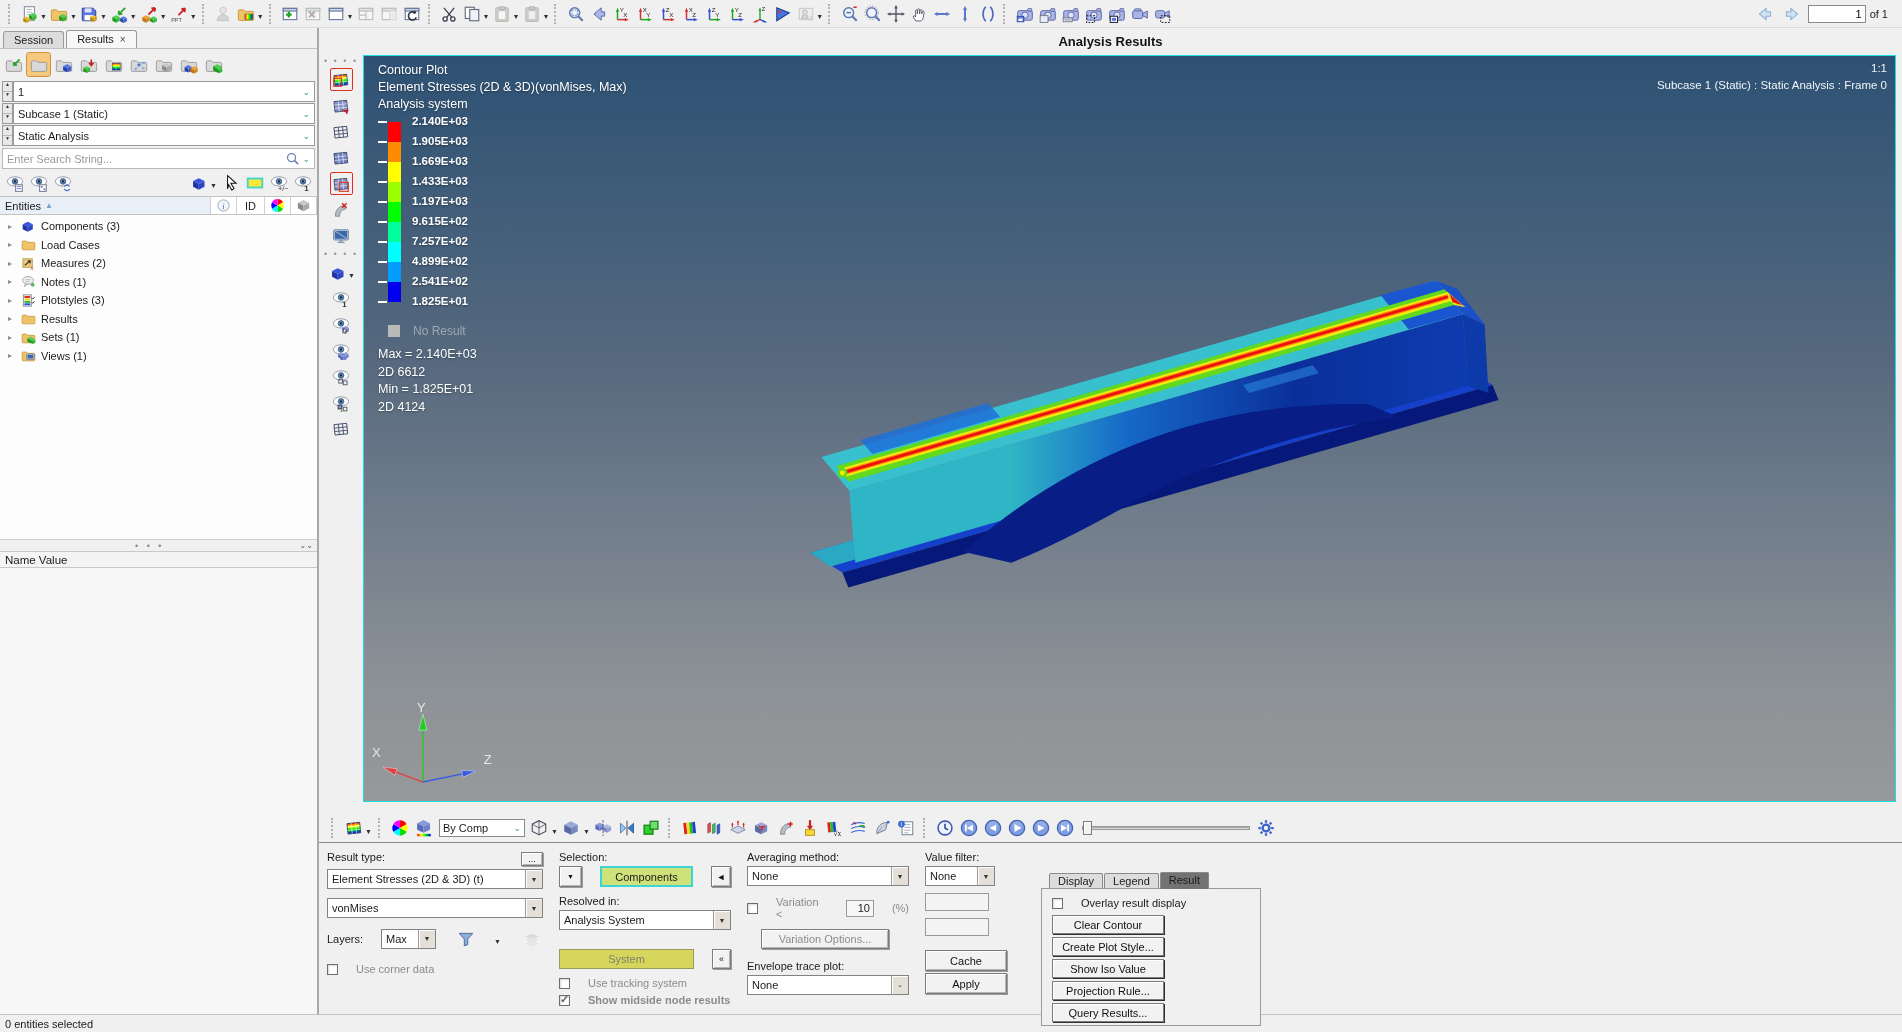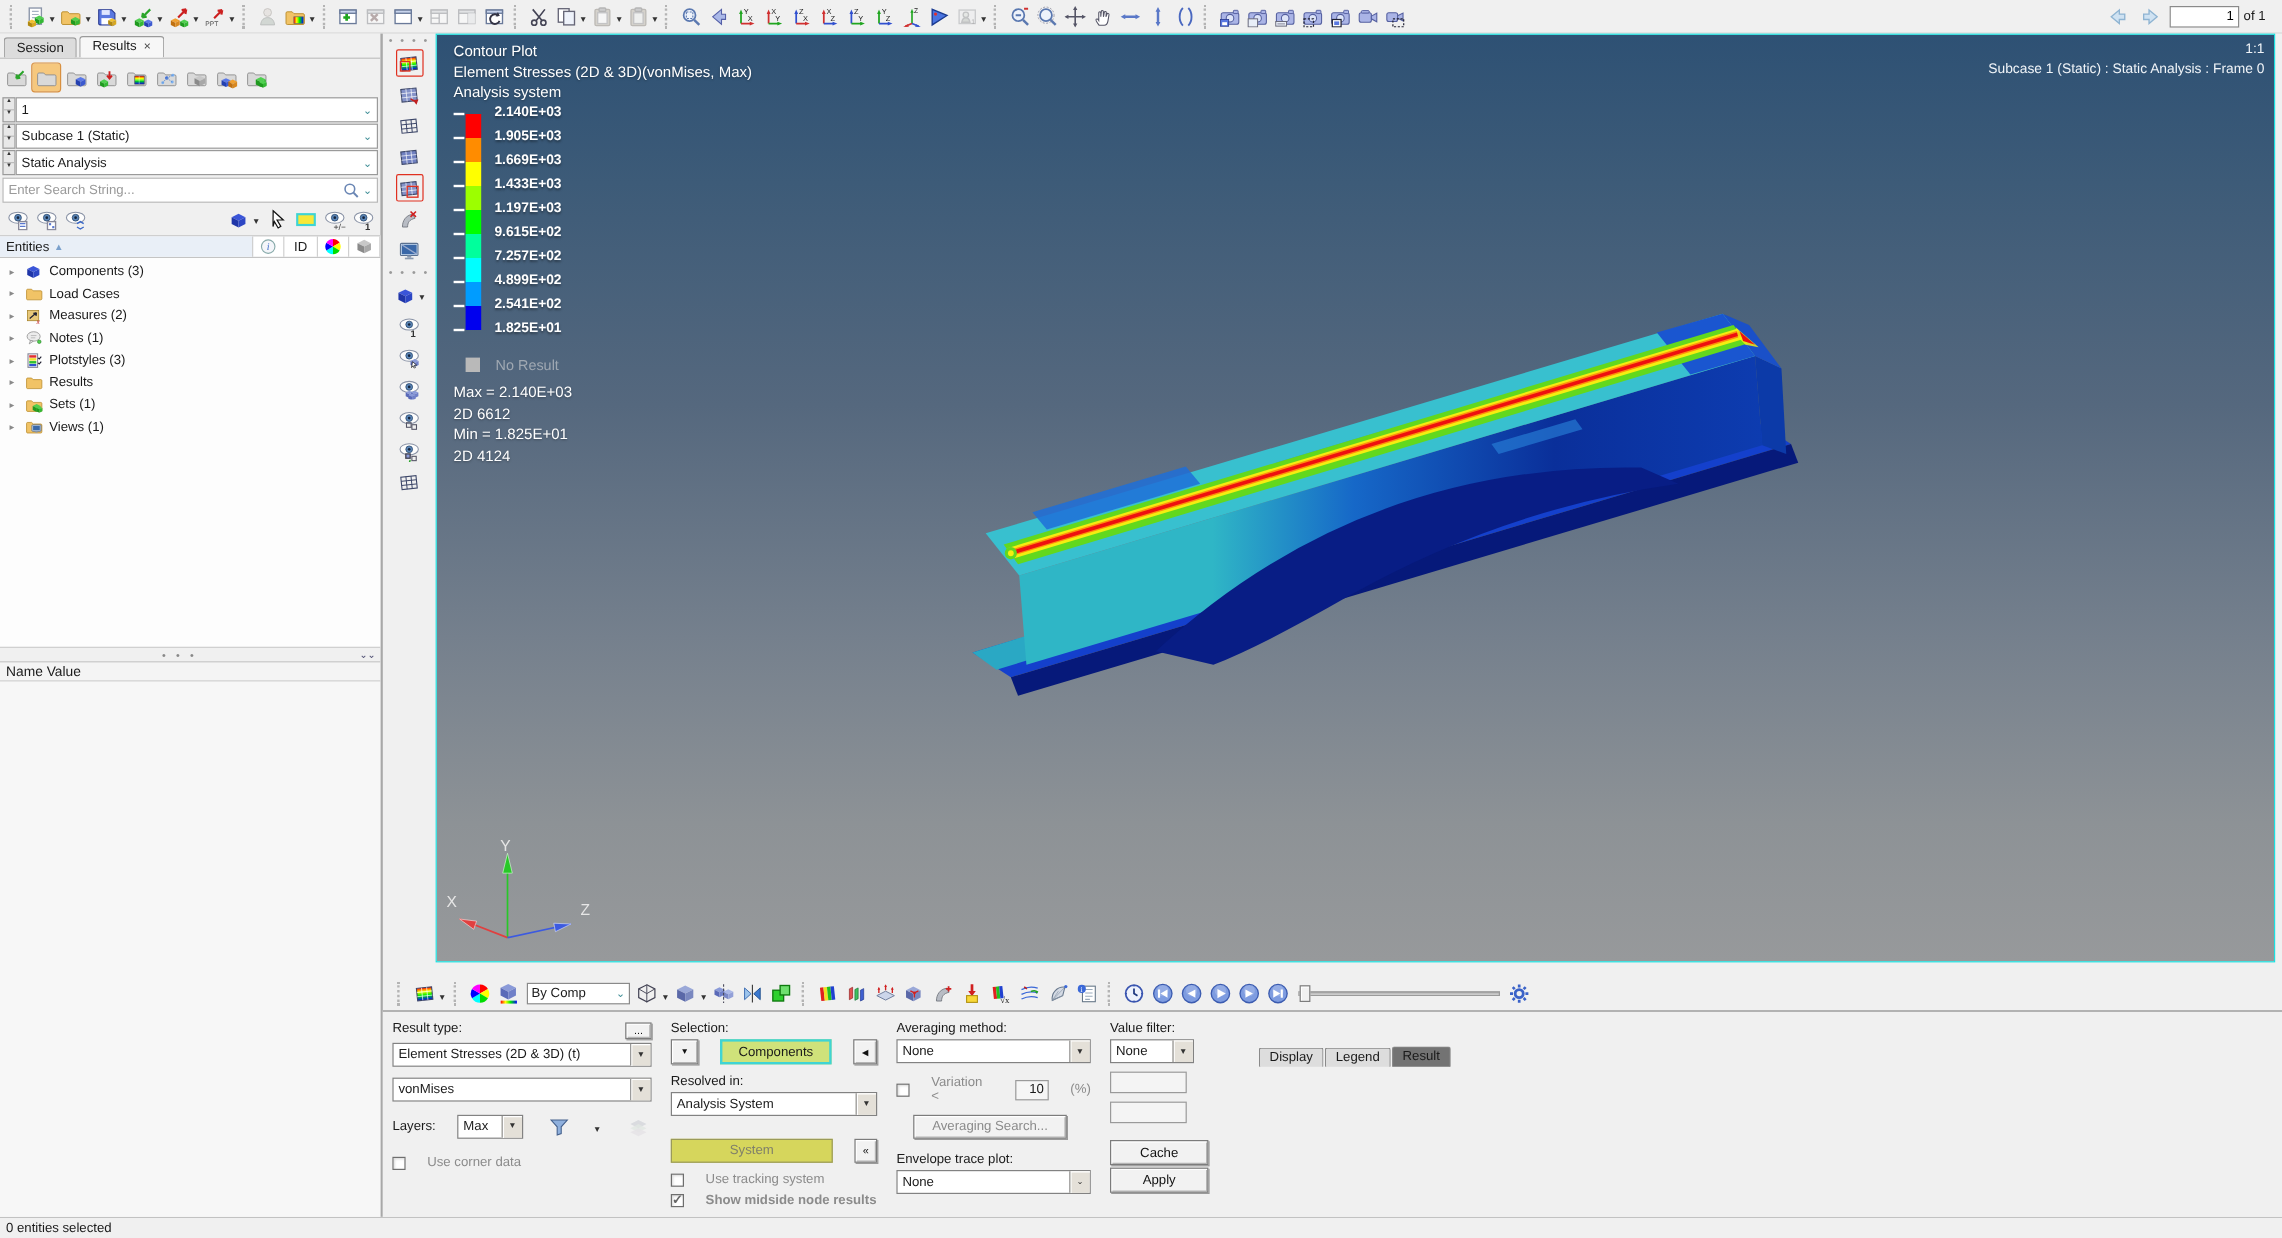--- a/index.html
+++ b/index.html
@@ -883,20 +883,23 @@
       <span class="dots">• • •</span>
         <span class="chev">⌄⌄</span>
     </div>
     <div id="nv-header">
         <span>Name Value</span>
       </div>
     <div id="nv-body"></div>
   </div>
 
   <div id="right-col">
+    <div id="vp-title">
+        <span>Analysis Results</span>
+      </div>
     <div id="vp-row">
       <div id="vtoolbar">
           <div class="vhandle">• • • •</div>
           <div style="display: flex; align-items: center;">
             <span class="icon sel">
               <svg viewBox="0 0 16 16" xmlns="http://www.w3.org/2000/svg">
                 <g transform="rotate(-6 8 8)">
                   <rect x="2.2" y="3.5" width="11.3" height="9.3" fill="url(#gRV)" stroke="#3c4668" stroke-width=".8"></rect>
                   <path d="M2.2 6.6h11.3M2.2 9.7h11.3M6 3.5v9.3M9.8 3.5v9.3" stroke="#ffffffb0" stroke-width=".7" fill="none"></path>
                 </g>
@@ -1447,21 +1450,21 @@
         <div class="dd">
           <span class="txt">None</span>
             <span class="ar">▼</span>
         </div>
         <div class="cp-row" style="margin-top:10px;">
           <span class="cb"></span>
           <span class="dimtxt">Variation &lt;</span>
           <span style="width:28px;height:17px;border:1px solid #9a9a9a;background:#f6f6f6;display:flex;align-items:center;justify-content:flex-end;padding-right:3px;">10</span>
           <span class="dimtxt">(%)</span>
         </div>
-        <span class="btn dimtxt" style="width:128px;height:20px;margin:9px 0 0 14px;">Averaging Search...</span>
+        <span class="btn dimtxt" style="width:128px;height:20px;margin:9px 0 0 14px;">Variation Options...</span>
         <span class="cp-label" style="margin-top:11px;">Envelope trace plot:</span>
         <div class="dd">
           <span class="txt">None</span>
             <span class="ar">⌄</span>
         </div>
       </div>
 
       <div class="cp-col" id="col-vf">
         <span class="cp-label">Value filter:</span>
         <div class="dd" style="width:70px;">
@@ -1473,20 +1476,31 @@
         <span class="btn" style="width:82px;height:21px;margin-top:14px;">Cache</span>
         <span class="btn" style="width:82px;height:21px;margin-top:2px;">Apply</span>
       </div>
 
       <div class="cp-col" id="col-tabs">
         <div class="ptab-row">
           <span class="ptab">Display</span>
           <span class="ptab">Legend</span>
           <span class="ptab active">Result</span>
         </div>
+        <div class="groupbox">
+          <div class="cp-row" style="margin-bottom:6px;">
+            <span class="cb"></span>
+            <span>Overlay result display</span>
+          </div>
+          <span class="btn stackbtn">Clear Contour</span>
+          <span class="btn stackbtn">Create Plot Style...</span>
+          <span class="btn stackbtn">Show Iso Value</span>
+          <span class="btn stackbtn">Projection Rule...</span>
+          <span class="btn stackbtn">Query Results...</span>
+        </div>
       </div>
     </div>
   </div>
 </div>
 
 <div id="status-bar">
   <span>0 entities selected</span>
 </div>
 
 </body></html>

